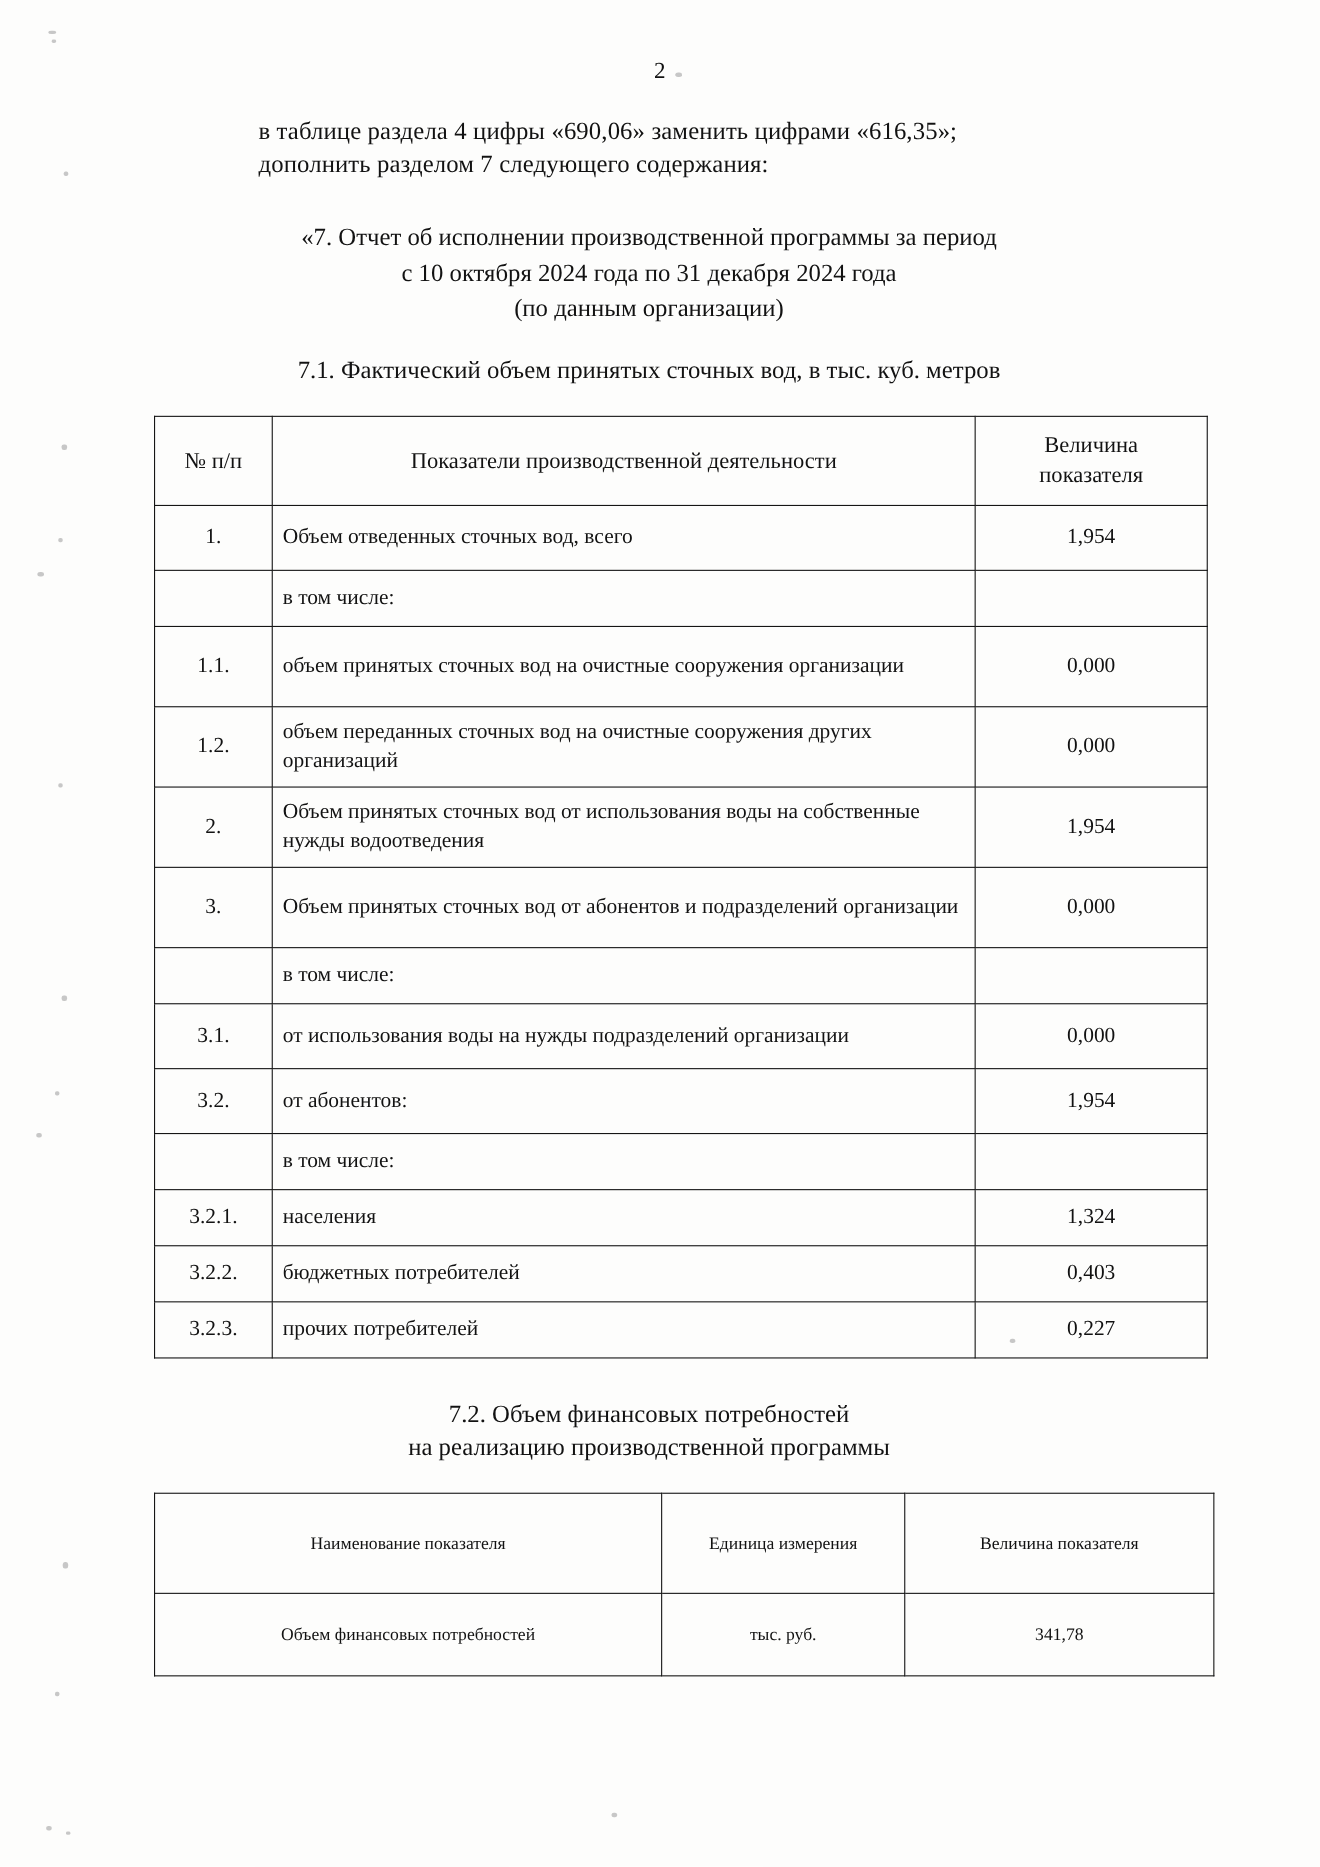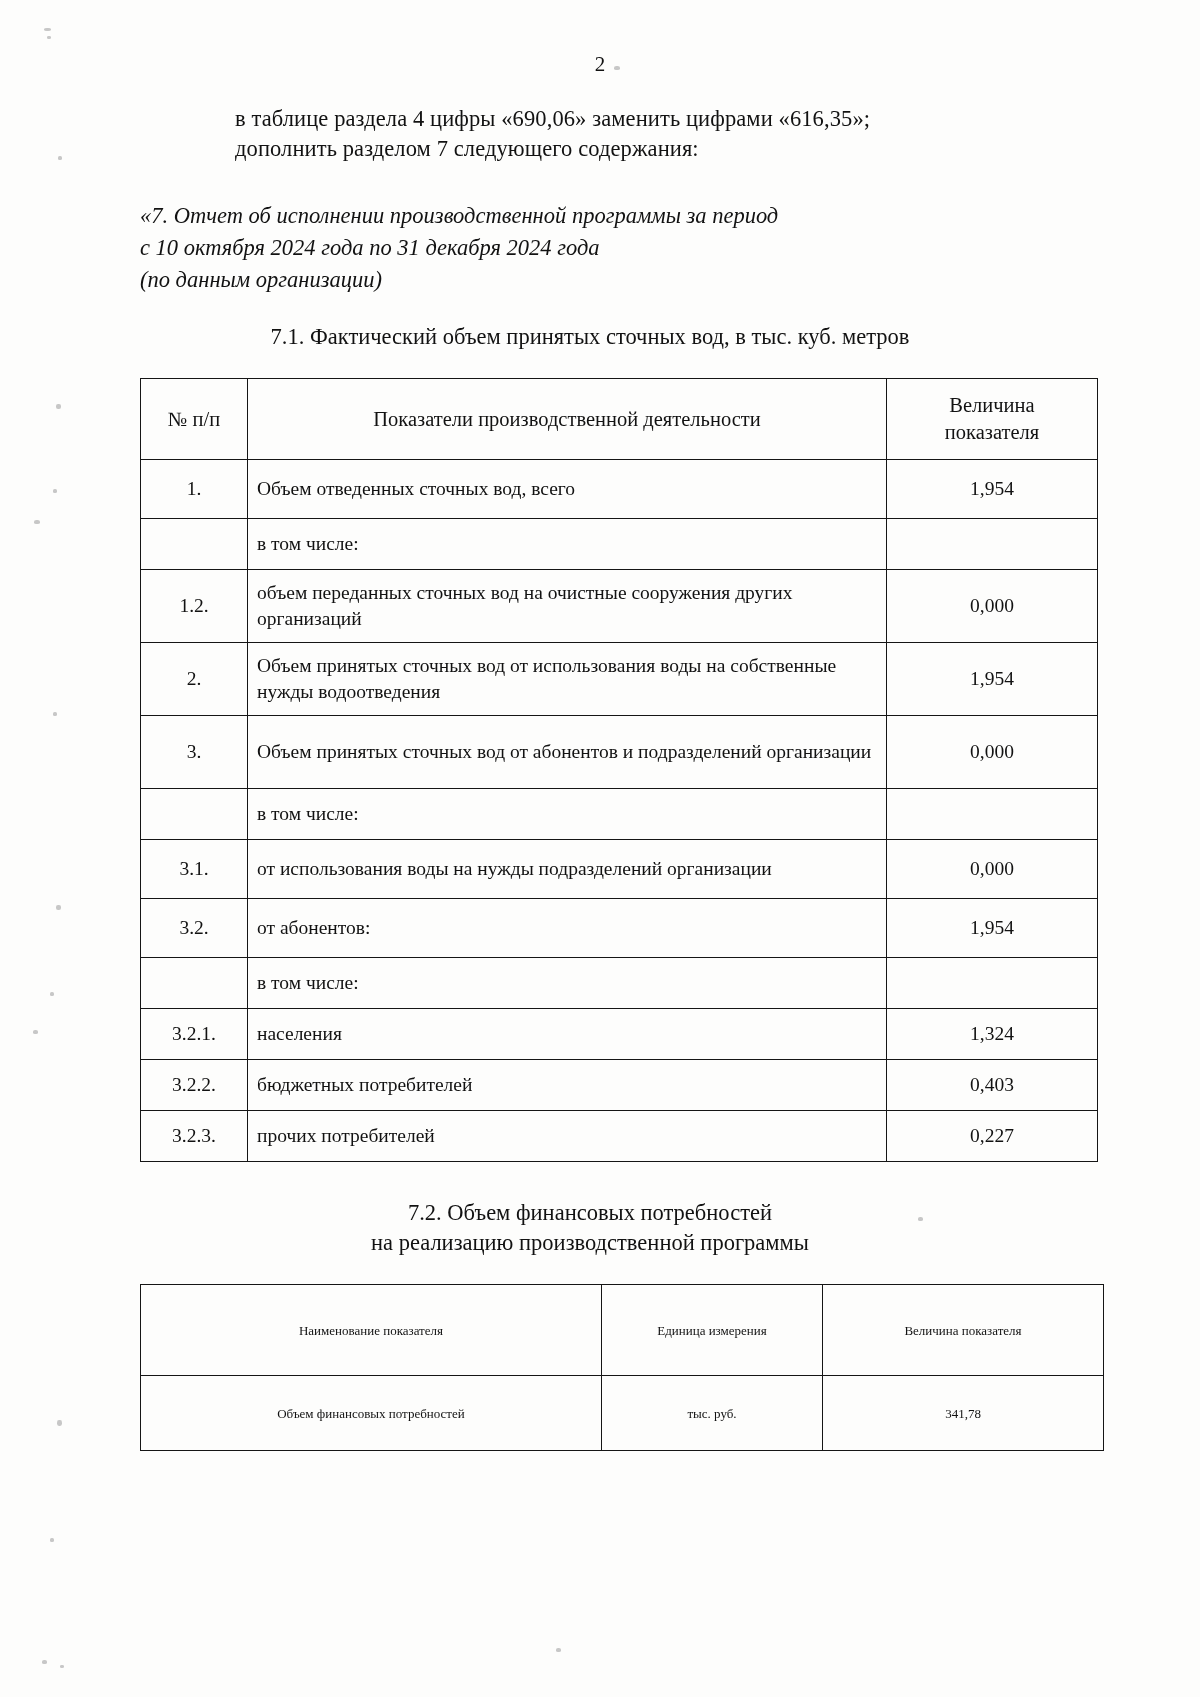--- a/index.html
+++ b/index.html
@@ -54,22 +54,22 @@
     line-height: 30px;
     margin: 0;
     padding-left: 95px;
     letter-spacing: .1px;
   }
 
   .block-title {
     margin: 0;
     font-size: 22.5px;
     line-height: 32px;
-    font-weight: normal;
-    font-style: italic;
+    text-align: center;
+    font-weight: normal;
   }
 
   .spacer-lg { height: 36px; }
   .spacer-md { height: 26px; }
 
   .subtitle {
     margin: 0;
     font-size: 22.5px;
     line-height: 30px;
     text-align: center;
@@ -104,21 +104,21 @@
 
   tr.row-tall td { height: 60px; }
   tr.row-short td { height: 38px; }
   tr.row-mid td   { height: 46px; }
 
   
   table.doc2 {
     border-collapse: collapse;
     width: 900px;
     table-layout: fixed;
-    font-size: 13px;
+    font-size: 16px;
     line-height: 27px;
     font-family: Liberation Serif, serif;
   }
   table.doc2 td, table.doc2 th {
     border: 1.6px solid #151515;
     padding: 8px 10px;
     font-weight: normal;
   }
   .d2-a { width: 440px; text-align: center; }
   .d2-b { width: 200px; text-align: center; }
@@ -185,20 +185,25 @@
             <td class="c-num">1.</td>
             <td class="c-name">Объем отведенных сточных вод, всего</td>
             <td class="c-val">1,954</td>
           </tr>
           <tr class="row-short">
             <td class="c-num"></td>
             <td class="c-name">в том числе:</td>
             <td class="c-val"></td>
           </tr>
           <tr class="row-tall">
+            <td class="c-num">1.1.</td>
+            <td class="c-name">объем принятых сточных вод на очистные сооружения организации</td>
+            <td class="c-val">0,000</td>
+          </tr>
+          <tr class="row-tall">
             <td class="c-num">1.2.</td>
             <td class="c-name">объем переданных сточных вод на очистные сооружения других организаций</td>
             <td class="c-val">0,000</td>
           </tr>
           <tr class="row-tall">
             <td class="c-num">2.</td>
             <td class="c-name">Объем принятых сточных вод от использования воды на собственные нужды водоотведения</td>
             <td class="c-val">1,954</td>
           </tr>
           <tr class="row-tall">

